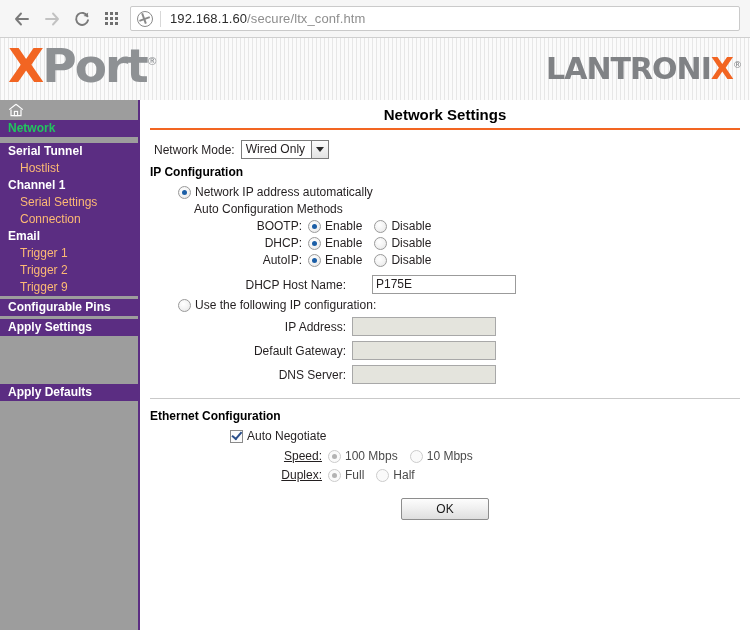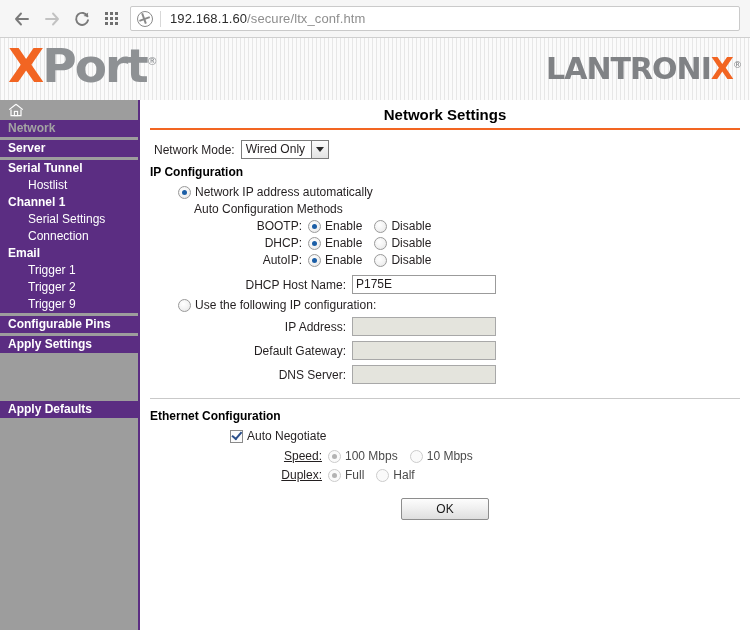--- a/index.html
+++ b/index.html
@@ -154,24 +154,24 @@
     color: #ffffff;
     font-size: 12px;
     font-weight: bold;
     line-height: 17px;
     padding-left: 8px;
     white-space: nowrap;
     font-family: "Liberation Sans", sans-serif;
   }
   .sb-item.sub {
     font-weight: normal;
-    padding-left: 28px;
-    color: #ffffff;
-  }
-  .sb-item.active { color: #a3a3a3; }
+    padding-left: 20px;
+    color: #fdba74;
+  }
+  .sb-item.active { color: #22c55e; }
   .sb-gap {
     height: 3px;
     background: #9d9d9d;
   }
   .sb-gap.big { height: 48px; }
   .sb-fill { background: #9d9d9d; height: 104px; }
 
   
   #content {
     flex: 1;
@@ -384,21 +384,20 @@
   <div id="sidebar">
     <div class="sb-home">
       <svg width="16" height="14" viewBox="0 0 16 14">
         <path d="M8 1.3 L1.2 6.6 M8 1.3 L14.8 6.6" stroke="#ffffff" stroke-width="1.2" fill="none"></path>
         <path d="M3 6.6 L3 12.6 L13 12.6 L13 6.6" stroke="#ffffff" stroke-width="1.2" fill="none"></path>
         <rect x="6.4" y="8.4" width="3.2" height="4.2" stroke="#ffffff" stroke-width="1.1" fill="none"></rect>
       </svg>
     </div>
     <div class="sb-item active">Network</div>
     <div class="sb-gap"></div>
-    <div class="sb-item">Server</div>
     <div class="sb-gap"></div>
     <div class="sb-item">Serial Tunnel</div>
     <div class="sb-item sub">Hostlist</div>
     <div class="sb-item">Channel 1</div>
     <div class="sb-item sub">Serial Settings</div>
     <div class="sb-item sub">Connection</div>
     <div class="sb-item">Email</div>
     <div class="sb-item sub">Trigger 1</div>
     <div class="sb-item sub">Trigger 2</div>
     <div class="sb-item sub">Trigger 9</div>
@@ -453,21 +452,21 @@
     </div>
 
     <div class="row" style="margin-bottom:8px;">
       <span class="lbl w-lbl-narrow" style="margin-right:6px;">AutoIP:</span>
       <span class="radio on"></span>
       <span class="radio-label">Enable</span>
       <span class="radio"></span>
       <span class="radio-label">Disable</span>
     </div>
 
-    <div class="row" style="">
+    <div class="row" style="gap:20px;">
       <span class="lbl w-lbl-wide" style="margin-right:6px;">DHCP Host Name:</span>
       <span class="tinput">P175E</span>
     </div>
 
     <div class="row indent-28" style="margin-bottom:5px;">
       <span class="radio"></span>
       <span class="radio-label">Use the following IP configuration:</span>
     </div>
 
     <div class="row" style="margin-bottom:5px;">

